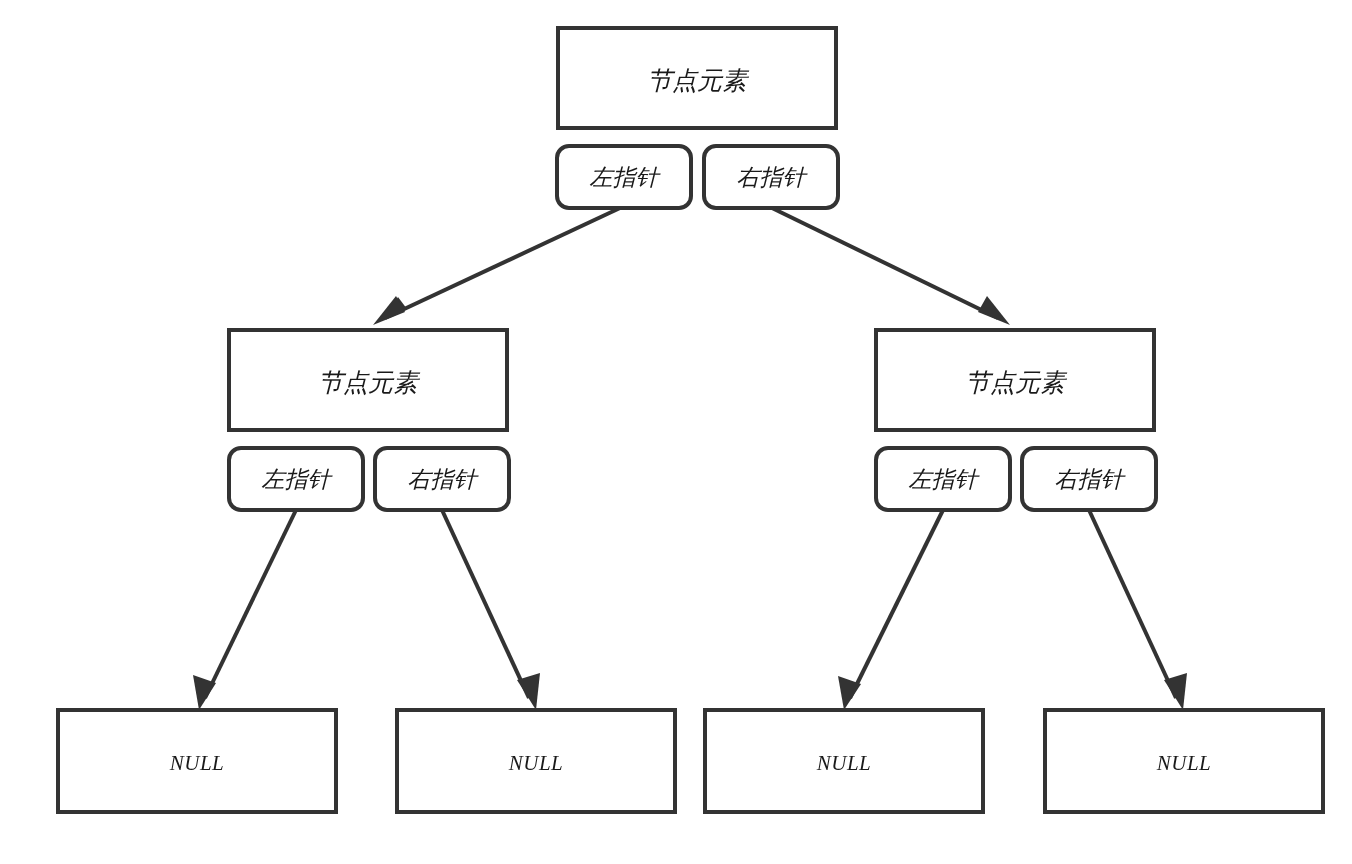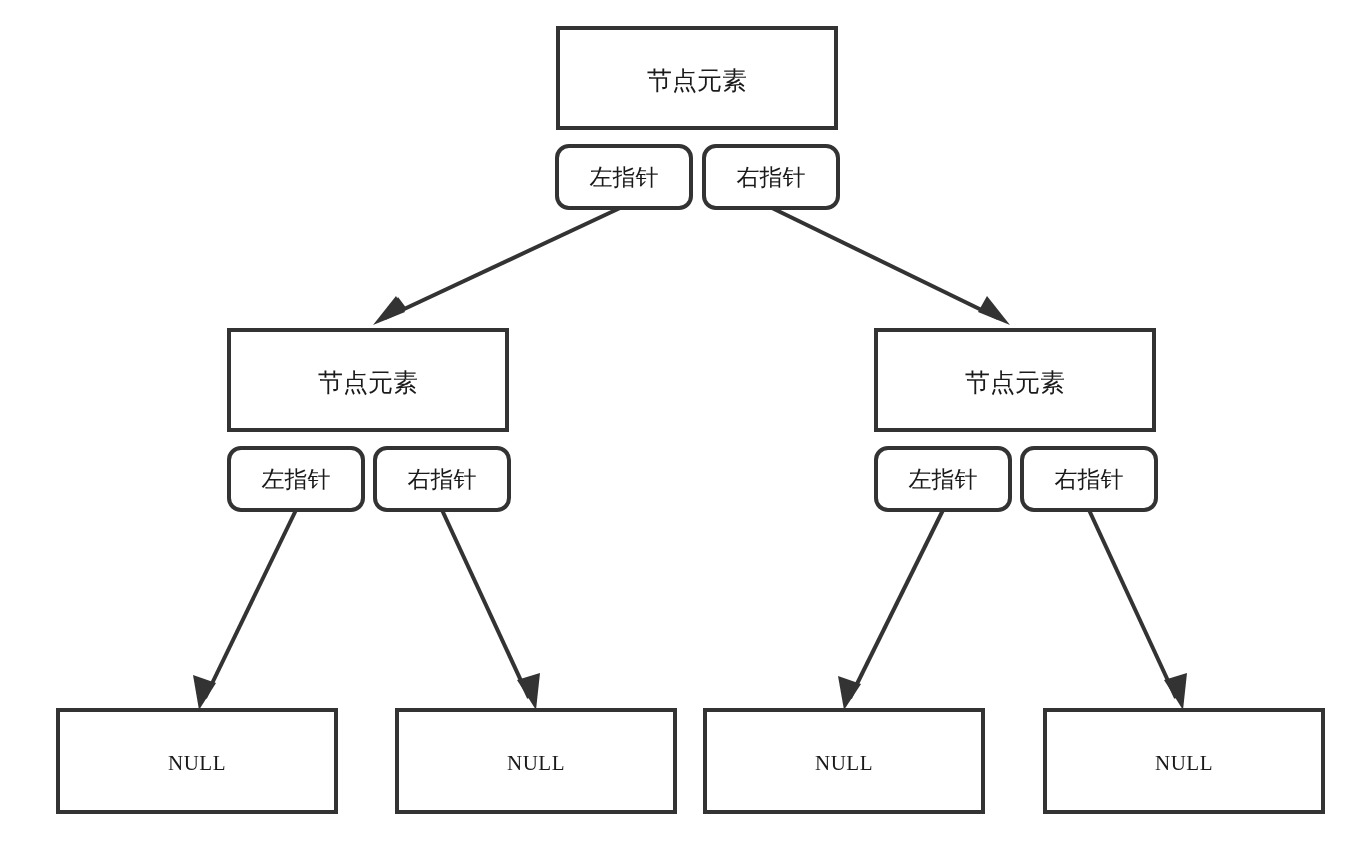--- a/index.html
+++ b/index.html
@@ -11,20 +11,21 @@
     width: 1352px;
     height: 864px;
     font-family: "Liberation Serif", "DejaVu Serif", serif;
     overflow: hidden;
   }
   #diagram-canvas {
     position: relative;
     width: 1132px;
     height: 864px;
     background: #ffffff;
+    font-style: italic;
   }
   svg#tree-svg {
     display: block;
     width: 1352px;
     height: 864px;
   }
   .box-rect {
     fill: #ffffff;
     stroke: #333333;
     stroke-width: 4;

